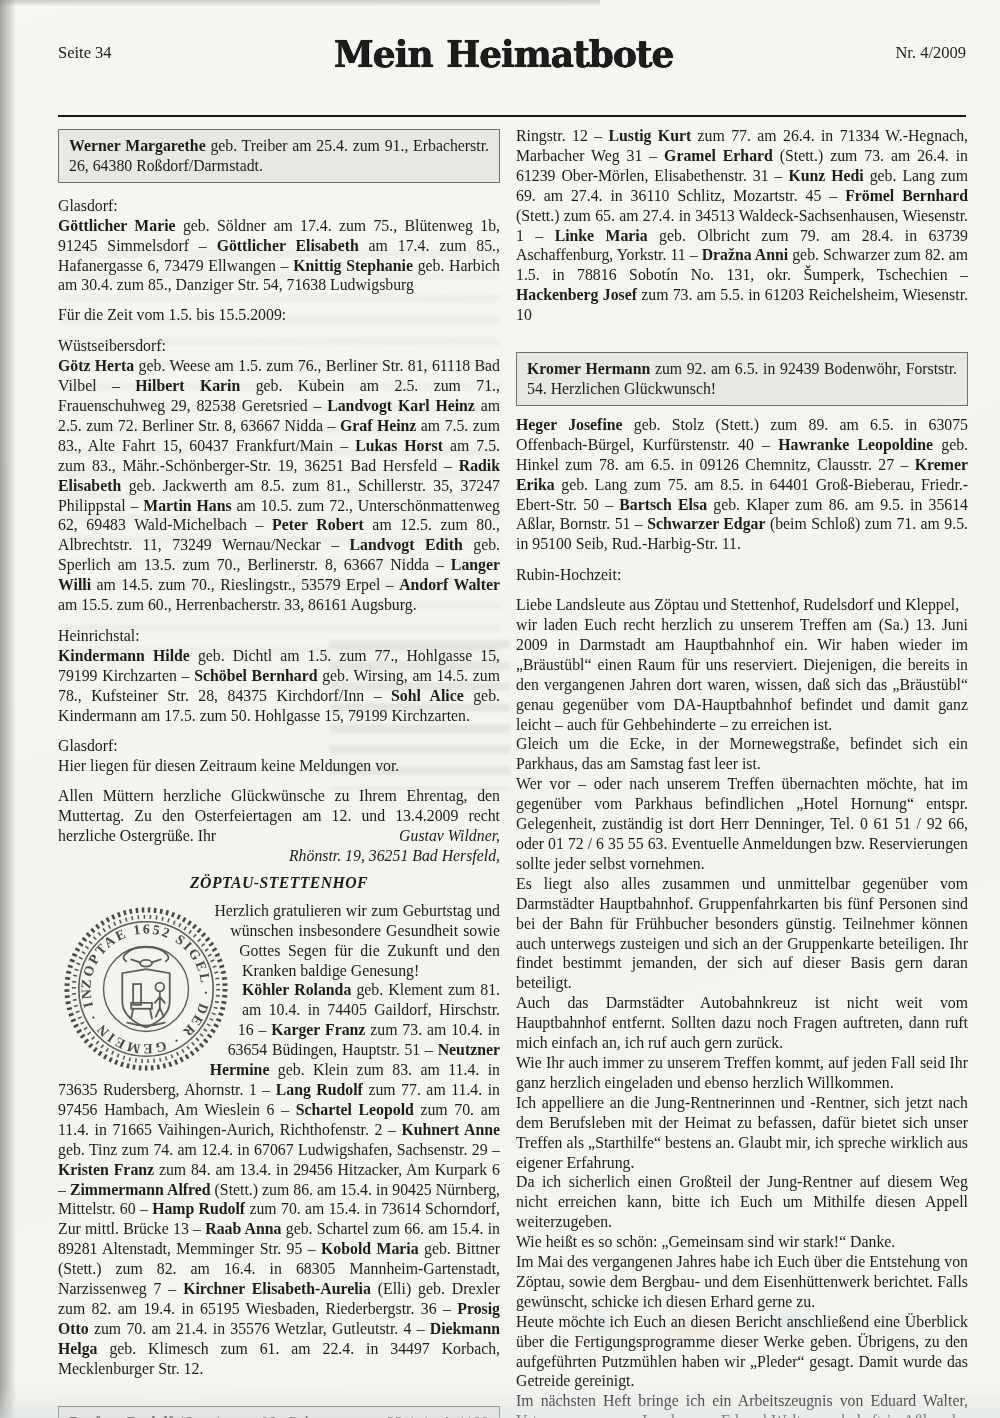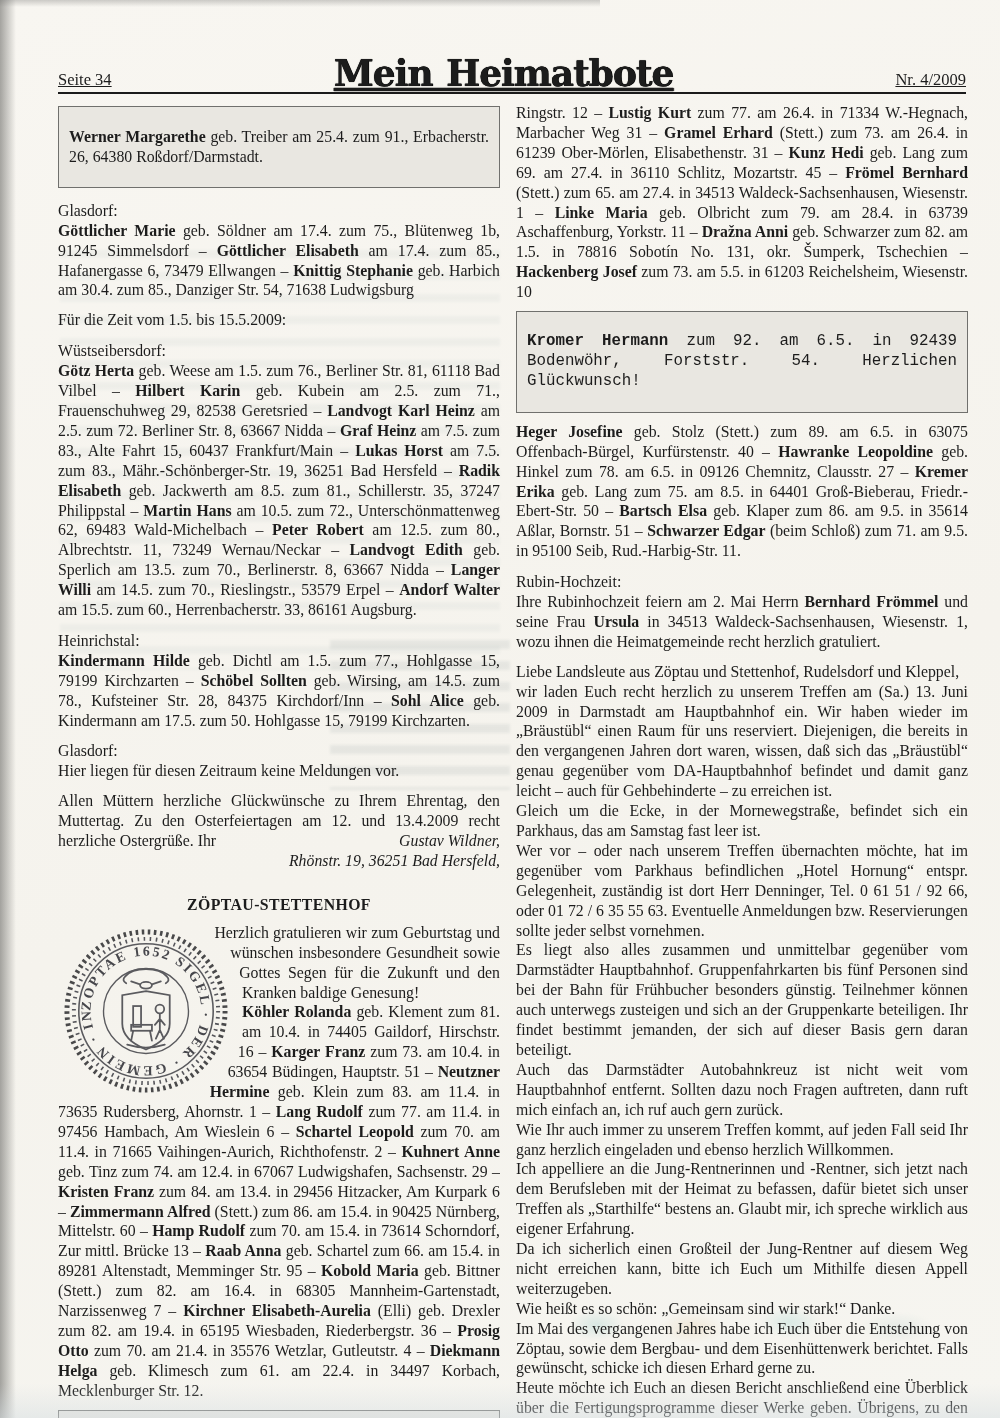--- a/index.html
+++ b/index.html
@@ -4,42 +4,42 @@
 <style>
   html,body{margin:0;padding:0;background:#9a9a98;}
   .page{
     position:relative;width:1000px;height:1418px;overflow:hidden;
     background:linear-gradient(160deg,#f8f6f1 0%,#f5f3ed 55%,#f6f5f0 100%);
     font-family:"Liberation Serif","DejaVu Serif",serif;
     color:#1c1c1c;font-size:15.8px;line-height:19.9px;
   }
   .inner{position:relative;padding:16px 34px 0 58px;}
   
-  .hdr{display:flex;align-items:flex-end;justify-content:space-between;
-       border-bottom:2px solid #1b1b1b;padding-bottom:2px;height:74px;text-decoration:underline;}
+  .hdr{display:flex;align-items:center;justify-content:space-between;
+       border-bottom:2px solid #1b1b1b;padding-bottom:25px;height:74px;}
   .hdr .side{font-size:16.5px;}
   .masthead{
     font-family:"DejaVu Serif",serif;font-weight:bold;font-size:36px;line-height:36px;
     letter-spacing:-1px;word-spacing:2px;transform:scaleY(1.06);
     text-shadow:0 0 .7px #000,.5px 0 #000;white-space:nowrap;
   }
   
   .cols{display:flex;gap:16px;margin-top:9px;}
   .col-l{flex:0 0 442px;max-width:442px;}
   .col-r{flex:0 0 452px;max-width:452px;}
   p{margin:0;text-align:justify;}
   b{font-weight:bold;}
   .h{font-weight:normal;margin-top:11px;}
   .mt{margin-top:10px;}
-  .box{border:1.5px solid #70706d;background:#e9e7e1;padding:20px 10px;}
+  .box{border:1.5px solid #70706d;background:#e9e7e1;padding:6px 10px;}
   .box-top{margin:3px 0 13px;}
-  .box-mid{margin:9px 0 9px;font-family:Liberation Mono, monospace;}
+  .box-mid{margin:27px 0 9px;}
   .sig{text-align:right;font-style:italic;margin-top:-19.9px;}
   .sig div{text-align:right;}
-  .zhead{text-align:center;font-weight:bold;letter-spacing:.4px;margin:24px 0 8px;}
+  .zhead{text-align:center;font-weight:bold;letter-spacing:.4px;margin:7px 0 8px;font-style:italic;}
   .seal{float:left;width:168px;height:170px;margin:3px 12px 2px 4px;shape-outside:circle(52%);}
   .clear{clear:both;}
   
   .edge-l{position:absolute;left:0;top:0;width:16px;height:100%;
           background:linear-gradient(to right,rgba(95,95,92,.55),rgba(95,95,92,0));pointer-events:none;}
   .edge-t{position:absolute;left:0;top:0;width:60%;height:7px;
           background:linear-gradient(to bottom,rgba(120,120,118,.35),rgba(120,120,118,0));pointer-events:none;}
   .edge-b{position:absolute;left:0;bottom:0;width:100%;height:34px;
           background:linear-gradient(to top,rgba(214,222,226,.5),rgba(214,222,226,0));pointer-events:none;}
   .ghost{position:absolute;pointer-events:none;filter:blur(1.5px);}
@@ -80,21 +80,21 @@
 
         <div class="h">Glasdorf:</div>
         <p><b>Göttlicher Marie</b> geb. Söldner am 17.4. zum 75., Blütenweg 1b, 91245 Simmelsdorf – <b>Göttlicher Elisabeth</b> am 17.4. zum 85., Hafanergasse 6, 73479 Ellwangen – <b>Knittig Stephanie</b> geb. Harbich am 30.4. zum 85., Danziger Str. 54, 71638 Ludwigsburg</p>
 
         <p class="mt">Für die Zeit vom 1.5. bis 15.5.2009:</p>
 
         <div class="h">Wüstseibersdorf:</div>
         <p><b>Götz Herta</b> geb. Weese am 1.5. zum 76., Berliner Str. 81, 61118 Bad Vilbel – <b>Hilbert Karin</b> geb. Kubein am 2.5. zum 71., Frauenschuhweg 29, 82538 Geretsried – <b>Landvogt Karl Heinz</b> am 2.5. zum 72. Berliner Str. 8, 63667 Nidda – <b>Graf Heinz</b> am 7.5. zum 83., Alte Fahrt 15, 60437 Frankfurt/Main – <b>Lukas Horst</b> am 7.5. zum 83., Mähr.-Schönberger-Str. 19, 36251 Bad Hersfeld – <b>Radik Elisabeth</b> geb. Jackwerth am 8.5. zum 81., Schillerstr. 35, 37247 Philippstal – <b>Martin Hans</b> am 10.5. zum 72., Unterschönmattenweg 62, 69483 Wald-Michelbach – <b>Peter Robert</b> am 12.5. zum 80., Albrechtstr. 11, 73249 Wernau/Neckar – <b>Landvogt Edith</b> geb. Sperlich am 13.5. zum 70., Berlinerstr. 8, 63667 Nidda – <b>Langer Willi</b> am 14.5. zum 70., Rieslingstr., 53579 Erpel – <b>Andorf Walter</b> am 15.5. zum 60., Herrenbacherstr. 33, 86161 Augsburg.</p>
 
         <div class="h">Heinrichstal:</div>
-        <p><b>Kindermann Hilde</b> geb. Dichtl am 1.5. zum 77., Hohlgasse 15, 79199 Kirchzarten – <b>Schöbel Sollten</b> geb. Wirsing, am 14.5. zum 78., Kufsteiner Str. 28, 84375 Kirchdorf/Inn – <b>Sohl Alice</b> geb. Kindermann am 17.5. zum 50. Hohlgasse 15, 79199 Kirchzarten.</p>
+        <p><b>Kindermann Hilde</b> geb. Dichtl am 1.5. zum 77., Hohlgasse 15, 79199 Kirchzarten – <b>Schöbel Bernhard</b> geb. Wirsing, am 14.5. zum 78., Kufsteiner Str. 28, 84375 Kirchdorf/Inn – <b>Sohl Alice</b> geb. Kindermann am 17.5. zum 50. Hohlgasse 15, 79199 Kirchzarten.</p>
 
         <div class="h">Glasdorf:</div>
         <p>Hier liegen für diesen Zeitraum keine Meldungen vor.</p>
 
         <p class="mt">Allen Müttern herzliche Glückwünsche zu Ihrem Ehrentag, den Muttertag. Zu den Osterfeiertagen am 12. und 13.4.2009 recht herzliche Ostergrüße. Ihr</p>
         <div class="sig">
           <div>Gustav Wildner,</div>
           <div>Rhönstr. 19, 36251 Bad Hersfeld,</div>
         </div>
 
@@ -137,21 +137,20 @@
       <div class="col-r">
         <p>Ringstr. 12 – <b>Lustig Kurt</b> zum 77. am 26.4. in 71334 W.-Hegnach, Marbacher Weg 31 – <b>Gramel Erhard</b> (Stett.) zum 73. am 26.4. in 61239 Ober-Mörlen, Elisabethenstr. 31 – <b>Kunz Hedi</b> geb. Lang zum 69. am 27.4. in 36110 Schlitz, Mozartstr. 45 – <b>Frömel Bernhard</b> (Stett.) zum 65. am 27.4. in 34513 Waldeck-Sachsenhausen, Wiesenstr. 1 – <b>Linke Maria</b> geb. Olbricht zum 79. am 28.4. in 63739 Aschaffenburg, Yorkstr. 11 – <b>Dražna Anni</b> geb. Schwarzer zum 82. am 1.5. in 78816 Sobotín No. 131, okr. Šumperk, Tschechien – <b>Hackenberg Josef</b> zum 73. am 5.5. in 61203 Reichelsheim, Wiesenstr. 10</p>
 
         <div class="box box-mid">
           <p><b>Kromer Hermann</b> zum 92. am 6.5. in 92439 Bodenwöhr, Forststr. 54. Herzlichen Glückwunsch!</p>
         </div>
 
         <p><b>Heger Josefine</b> geb. Stolz (Stett.) zum 89. am 6.5. in 63075 Offenbach-Bürgel, Kurfürstenstr. 40 – <b>Hawranke Leopoldine</b> geb. Hinkel zum 78. am 6.5. in 09126 Chemnitz, Clausstr. 27 – <b>Kremer Erika</b> geb. Lang zum 75. am 8.5. in 64401 Groß-Bieberau, Friedr.-Ebert-Str. 50 – <b>Bartsch Elsa</b> geb. Klaper zum 86. am 9.5. in 35614 Aßlar, Bornstr. 51 – <b>Schwarzer Edgar</b> (beim Schloß) zum 71. am 9.5. in 95100 Seib, Rud.-Harbig-Str. 11.</p>
 
         <div class="h">Rubin-Hochzeit:</div>
-        <p>Ihre Rubinhochzeit feiern am 2. Mai Herrn <b>Bernhard Frömmel</b> und seine Frau <b>Ursula</b> in 34513 Waldeck-Sachsenhausen, Wiesenstr. 1, wozu ihnen die Heimatgemeinde recht herzlich gratuliert.</p>
 
         <p class="mt">Liebe Landsleute aus Zöptau und Stettenhof, Rudelsdorf und Kleppel,</p>
         <p>wir laden Euch recht herzlich zu unserem Treffen am (Sa.) 13. Juni 2009 in Darmstadt am Hauptbahnhof ein. Wir haben wieder im „Bräustübl“ einen Raum für uns reserviert. Diejenigen, die bereits in den vergangenen Jahren dort waren, wissen, daß sich das „Bräustübl“ genau gegenüber vom DA-Hauptbahnhof befindet und damit ganz leicht – auch für Gehbehinderte – zu erreichen ist.</p>
         <p>Gleich um die Ecke, in der Mornewegstraße, befindet sich ein Parkhaus, das am Samstag fast leer ist.</p>
         <p>Wer vor – oder nach unserem Treffen übernachten möchte, hat im gegenüber vom Parkhaus befindlichen „Hotel Hornung“ entspr. Gelegenheit, zuständig ist dort Herr Denninger, Tel. 0 61 51 / 92 66, oder 01 72 / 6 35 55 63. Eventuelle Anmeldungen bzw. Reservierungen sollte jeder selbst vornehmen.</p>
         <p>Es liegt also alles zusammen und unmittelbar gegenüber vom Darmstädter Hauptbahnhof. Gruppenfahrkarten bis fünf Personen sind bei der Bahn für Frühbucher besonders günstig. Teilnehmer können auch unterwegs zusteigen und sich an der Gruppenkarte beteiligen. Ihr findet bestimmt jemanden, der sich auf dieser Basis gern daran beteiligt.</p>
         <p>Auch das Darmstädter Autobahnkreuz ist nicht weit vom Hauptbahnhof entfernt. Sollten dazu noch Fragen auftreten, dann ruft mich einfach an, ich ruf auch gern zurück.</p>
         <p>Wie Ihr auch immer zu unserem Treffen kommt, auf jeden Fall seid Ihr ganz herzlich eingeladen und ebenso herzlich Willkommen.</p>
         <p>Ich appelliere an die Jung-Rentnerinnen und -Rentner, sich jetzt nach dem Berufsleben mit der Heimat zu befassen, dafür bietet sich unser Treffen als „Starthilfe“ bestens an. Glaubt mir, ich spreche wirklich aus eigener Erfahrung.</p>
         <p>Da ich sicherlich einen Großteil der Jung-Rentner auf diesem Weg nicht erreichen kann, bitte ich Euch um Mithilfe diesen Appell weiterzugeben.</p>

